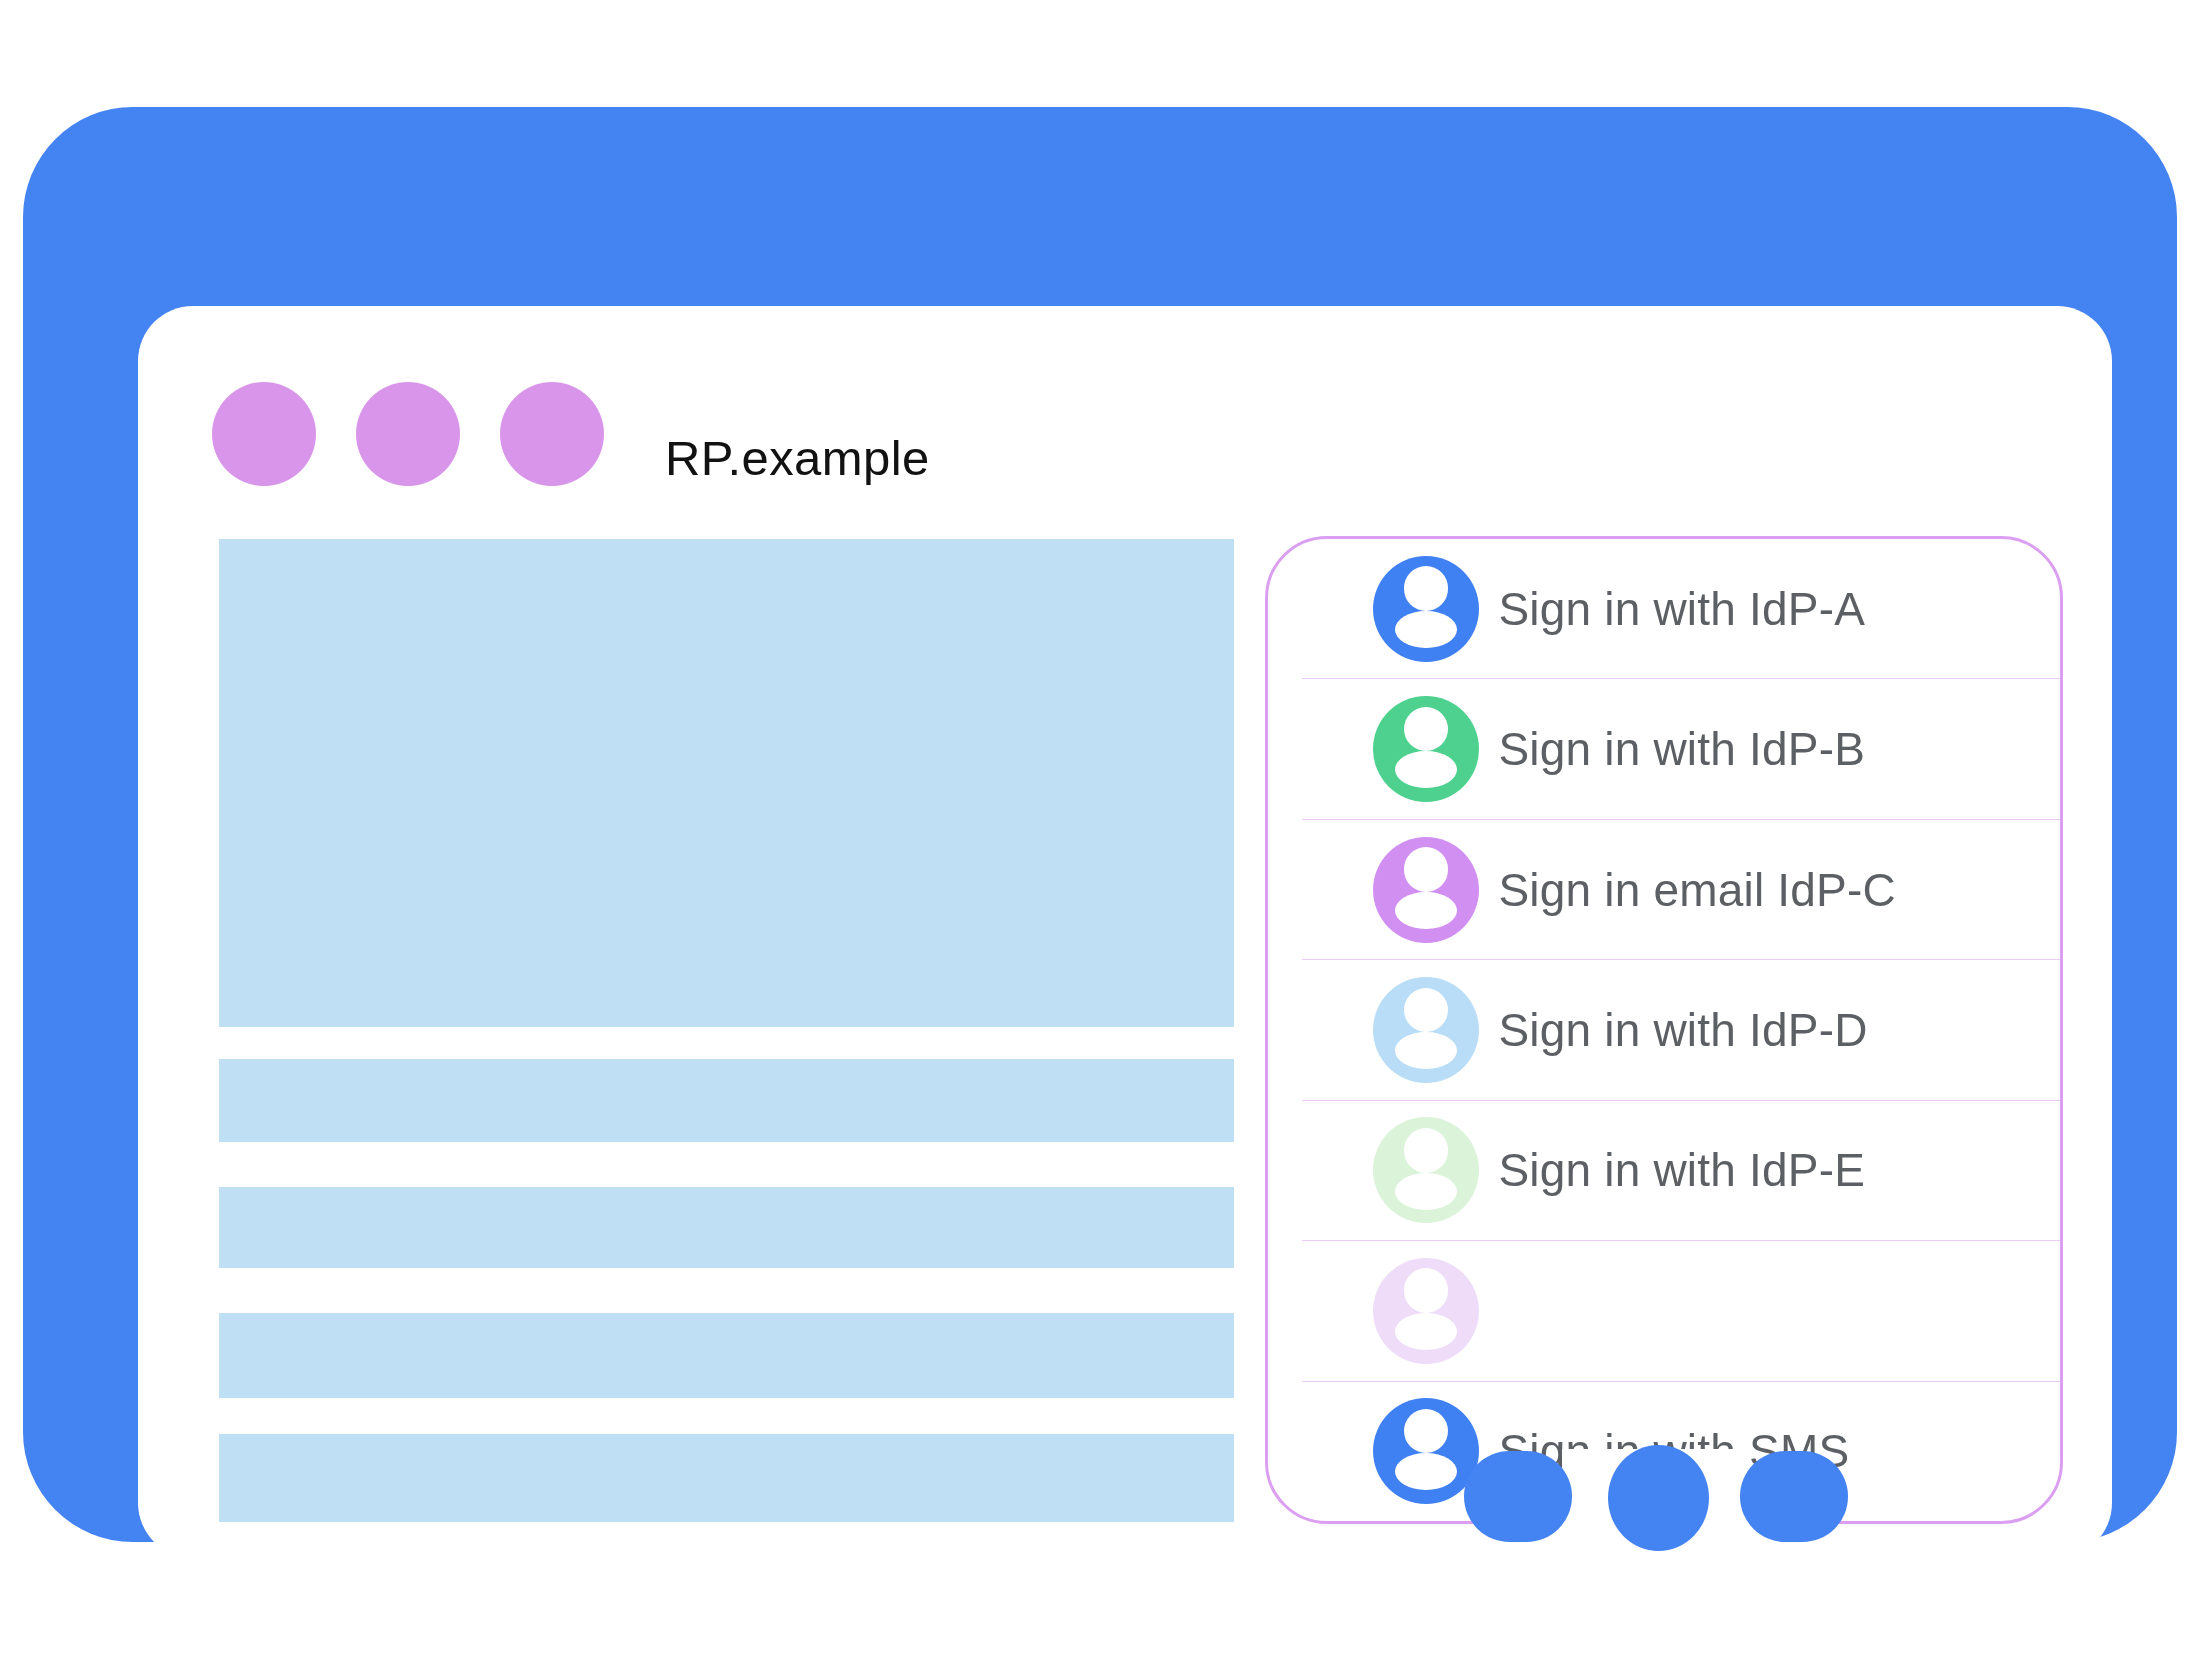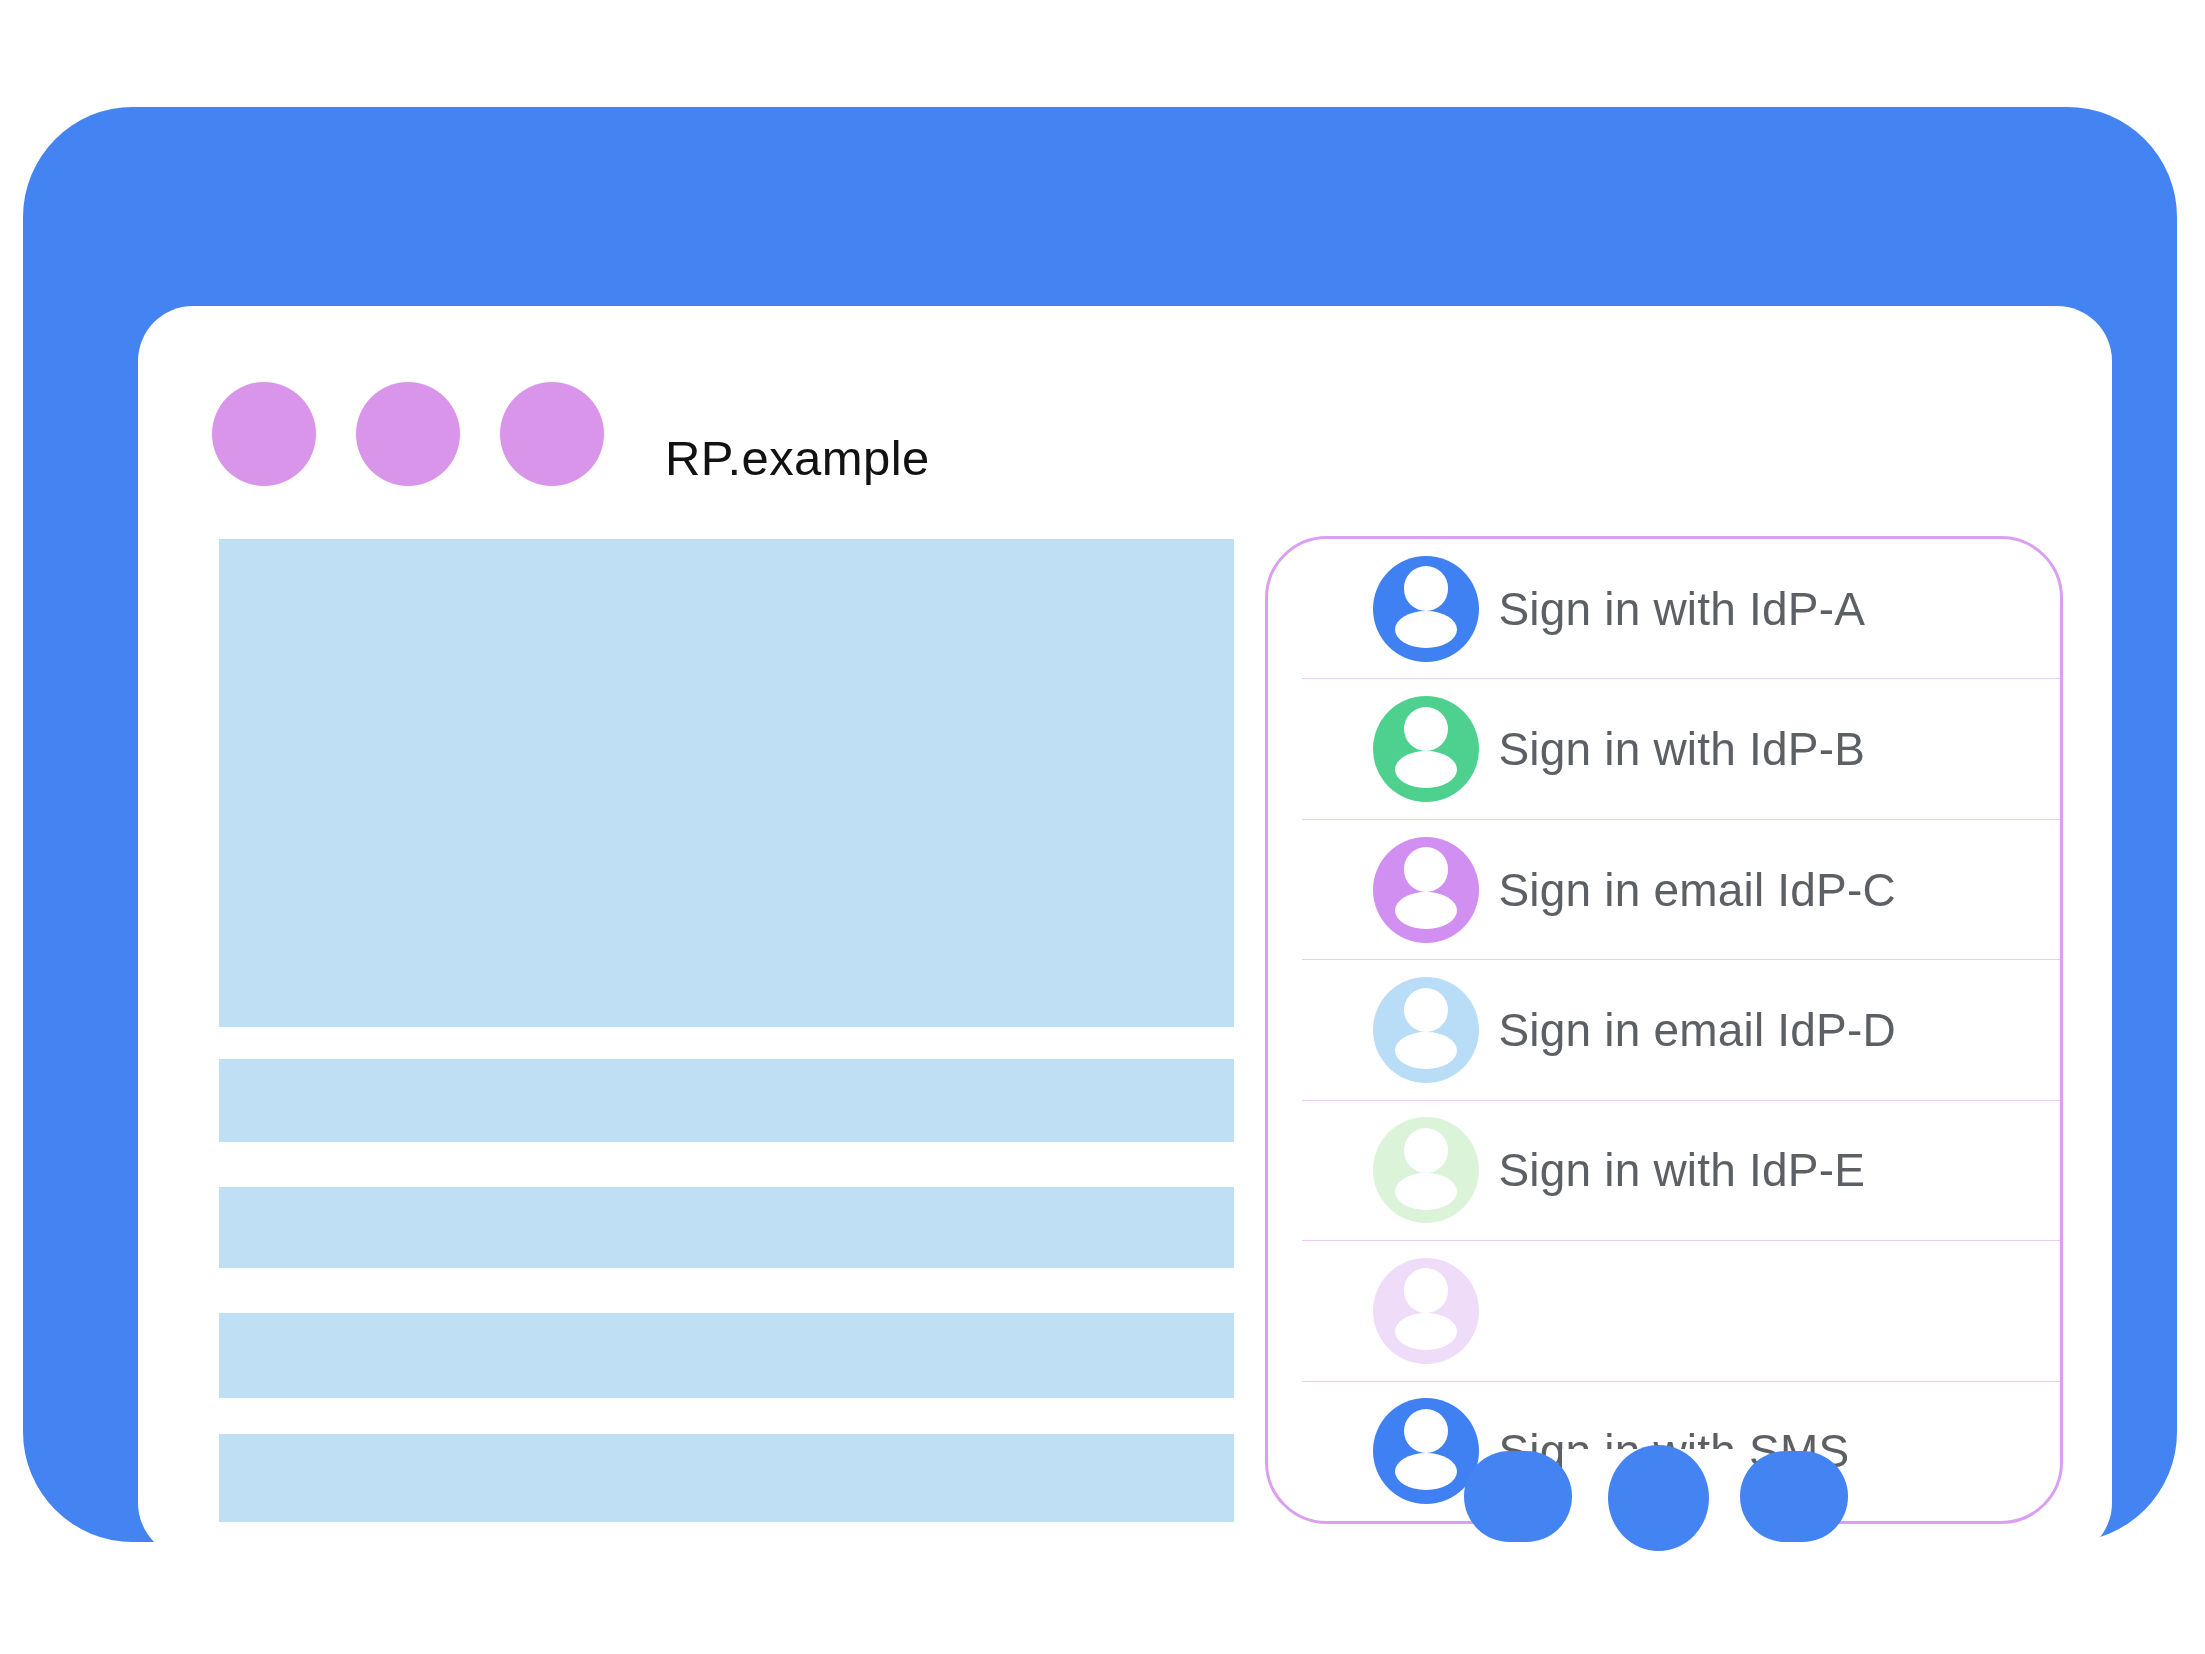--- a/index.html
+++ b/index.html
@@ -135,21 +135,21 @@
             <span class="torso"></span>
           </span>
           <span class="signin-label">Sign in email IdP-C</span>
         </div>
 
         <div class="signin-row">
           <span class="avatar" style="background: rgb(185, 221, 246);">
             <span class="head"></span>
             <span class="torso"></span>
           </span>
-          <span class="signin-label">Sign in email IdP-D</span>
+          <span class="signin-label">Sign in with IdP-D</span>
         </div>
 
         <div class="signin-row">
           <span class="avatar" style="background: rgb(218, 243, 217);">
             <span class="head"></span>
             <span class="torso"></span>
           </span>
           <span class="signin-label">Sign in with IdP-E</span>
         </div>
 

